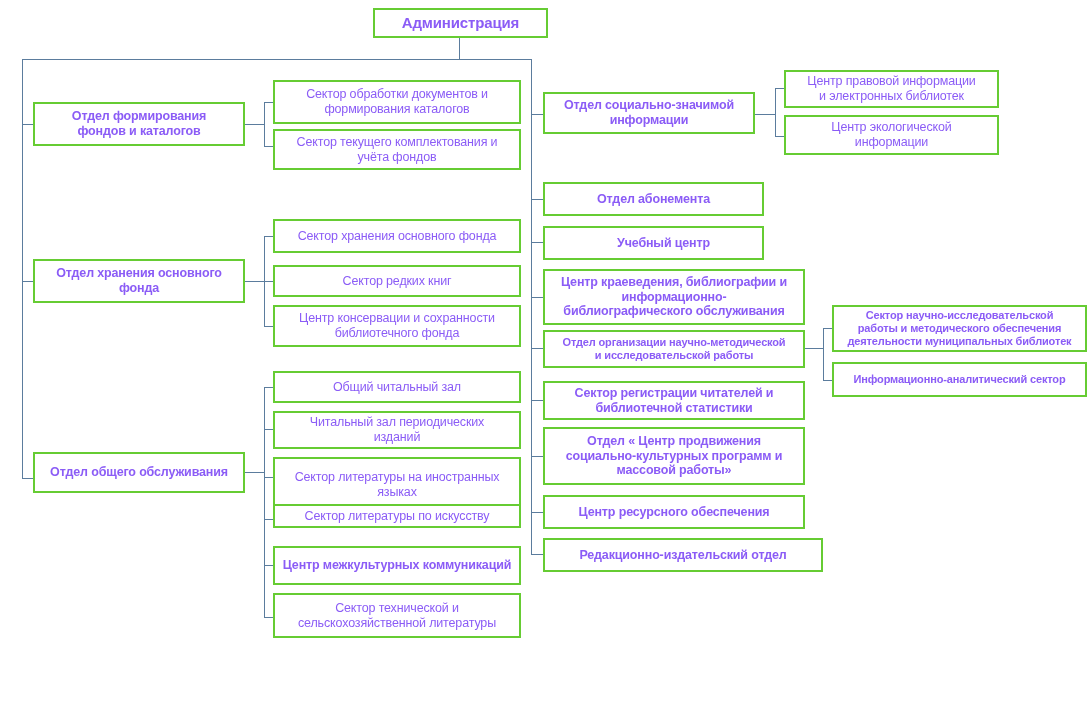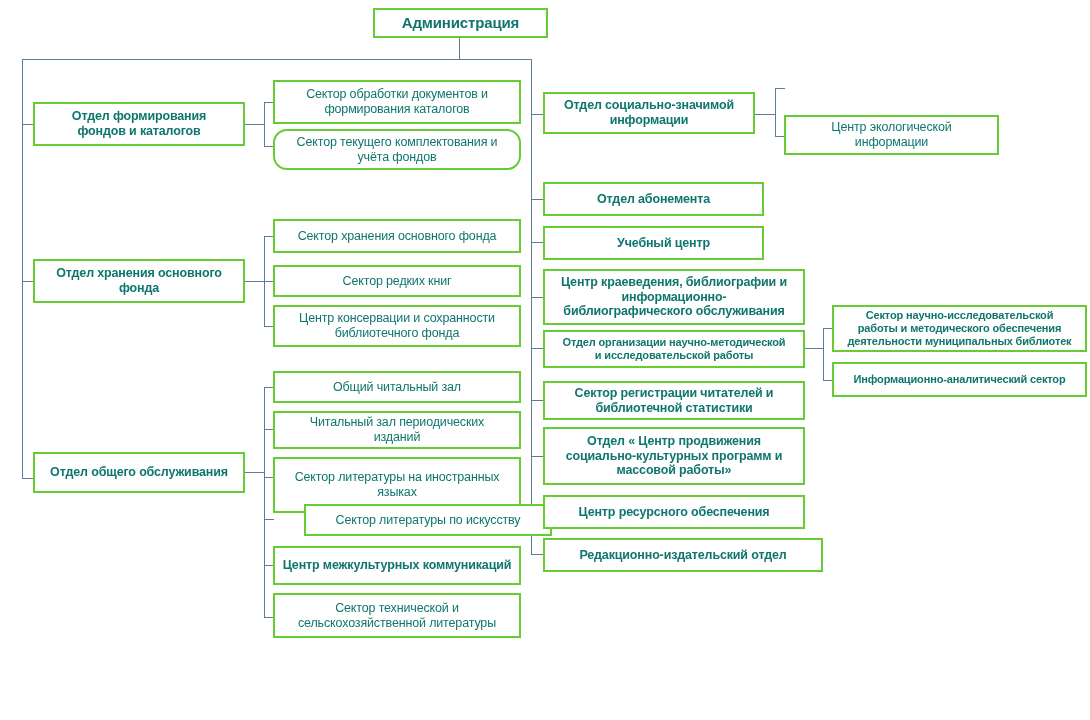--- a/index.html
+++ b/index.html
@@ -22,21 +22,21 @@
   }
   .line.h { height: 1px; }
   .line.v { width: 1px; }
 
   
   .node {
     position: absolute;
     box-sizing: border-box;
     border: 2px solid #66cc33;
     background: #ffffff;
-    color: #0f766e;
+    color: #8b5cf6;
     display: flex;
     align-items: center;
     justify-content: center;
     text-align: center;
     line-height: 1.18;
     padding: 2px 6px;
     font-size: 12.5px;
     letter-spacing: -0.15px;
     white-space: pre-line;
   }
@@ -102,34 +102,34 @@
   <div class="node root bold" style="left:373px; top:8px; width:175px; height:30px;">Администрация</div>
 
   <div class="node bold" style="left:33px; top:102px; width:212px; height:44px;">Отдел формирования
 фондов и каталогов</div>
   <div class="node bold" style="left:33px; top:259px; width:212px; height:44px;">Отдел хранения основного
 фонда</div>
   <div class="node bold" style="left:33px; top:452px; width:212px; height:41px;">Отдел общего обслуживания</div>
 
   <div class="node" style="left:273px; top:80px; width:248px; height:44px;">Сектор обработки документов и
 формирования каталогов</div>
-  <div class="node" style="left:273px; top:129px; width:248px; height:41px;border-radius:14px;">Сектор текущего комплектования и
+  <div class="node" style="left:273px; top:129px; width:248px; height:41px;">Сектор текущего комплектования и
 учёта фондов</div>
 
   <div class="node" style="left:273px; top:219px; width:248px; height:34px;">Сектор хранения основного фонда</div>
   <div class="node" style="left:273px; top:265px; width:248px; height:32px;">Сектор редких книг</div>
   <div class="node" style="left:273px; top:305px; width:248px; height:42px;">Центр консервации и сохранности
 библиотечного фонда</div>
 
   <div class="node" style="left:273px; top:371px; width:248px; height:32px;">Общий читальный зал</div>
   <div class="node" style="left:273px; top:411px; width:248px; height:38px;">Читальный зал периодических
 изданий</div>
   <div class="node" style="left:273px; top:457px; width:248px; height:56px;">Сектор литературы на иностранных
 языках</div>
-  <div class="node" style="left:273px; top:504px; width:248px; height:32px;margin-left:31px;">Сектор литературы по искусству</div>
+  <div class="node" style="left:273px; top:504px; width:248px; height:24px;">Сектор литературы по искусству</div>
   <div class="node bold" style="left:273px; top:546px; width:248px; height:39px;">Центр межкультурных коммуникаций</div>
   <div class="node" style="left:273px; top:593px; width:248px; height:45px;">Сектор технической и
 сельскохозяйственной литературы</div>
 
   <div class="node bold" style="left:543px; top:92px; width:212px; height:42px;">Отдел социально-значимой
 информации</div>
   <div class="node bold" style="left:543px; top:182px; width:221px; height:34px;">Отдел абонемента</div>
   <div class="node bold" style="left:543px; top:226px; width:221px; height:34px;padding-left:26px;">Учебный центр</div>
   <div class="node bold" style="left:543px; top:269px; width:262px; height:56px;">Центр краеведения, библиографии и
 информационно-
@@ -137,20 +137,22 @@
   <div class="node bold tiny" style="left:543px; top:330px; width:262px; height:38px;">Отдел организации научно-методической
 и исследовательской работы</div>
   <div class="node bold" style="left:543px; top:381px; width:262px; height:39px;">Сектор регистрации читателей и
 библиотечной статистики</div>
   <div class="node bold" style="left:543px; top:427px; width:262px; height:58px;">Отдел « Центр продвижения
 социально-культурных программ и
 массовой работы»</div>
   <div class="node bold" style="left:543px; top:495px; width:262px; height:34px;">Центр ресурсного обеспечения</div>
   <div class="node bold" style="left:543px; top:538px; width:280px; height:34px;">Редакционно-издательский отдел</div>
 
+  <div class="node" style="left:784px; top:70px; width:215px; height:38px;">Центр правовой информации
+и электронных библиотек</div>
   <div class="node" style="left:784px; top:115px; width:215px; height:40px;">Центр экологической
 информации</div>
 
   <div class="node bold tiny" style="left:832px; top:305px; width:255px; height:47px;">Сектор научно-исследовательской
 работы и методического обеспечения
 деятельности муниципальных библиотек</div>
   <div class="node bold tiny" style="left:832px; top:362px; width:255px; height:35px;">Информационно-аналитический сектор</div>
 
 </div>
 

